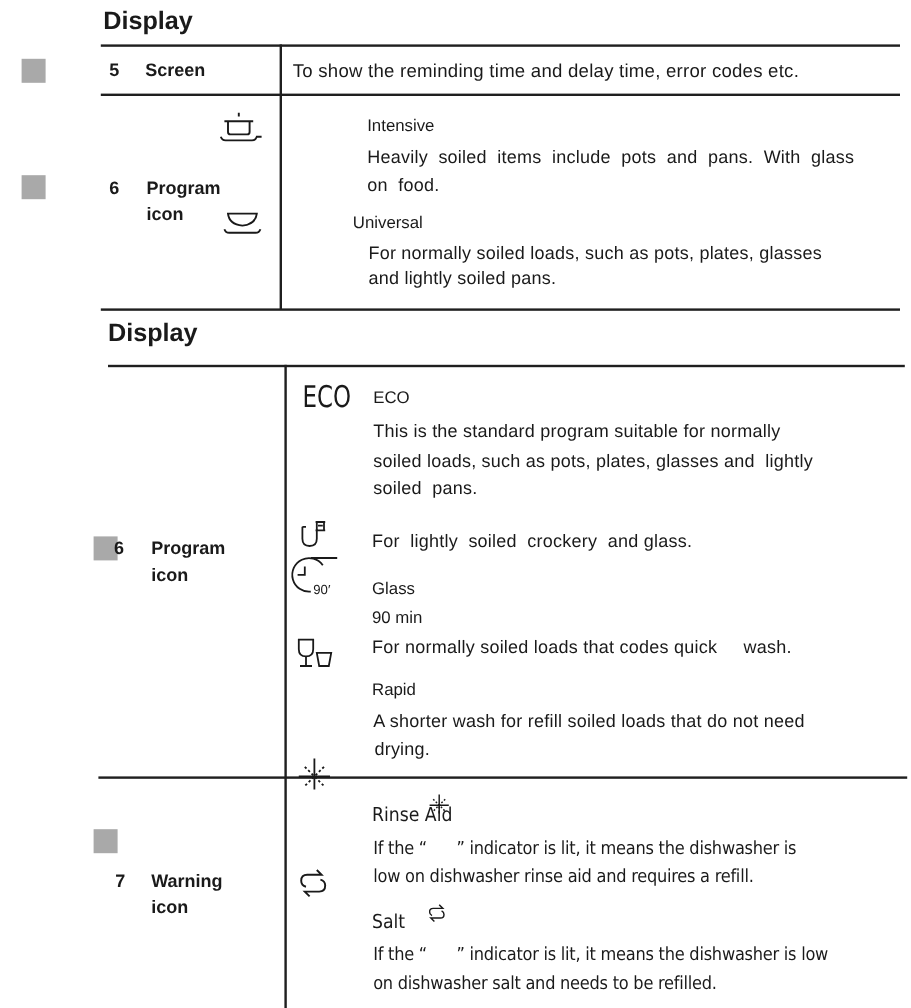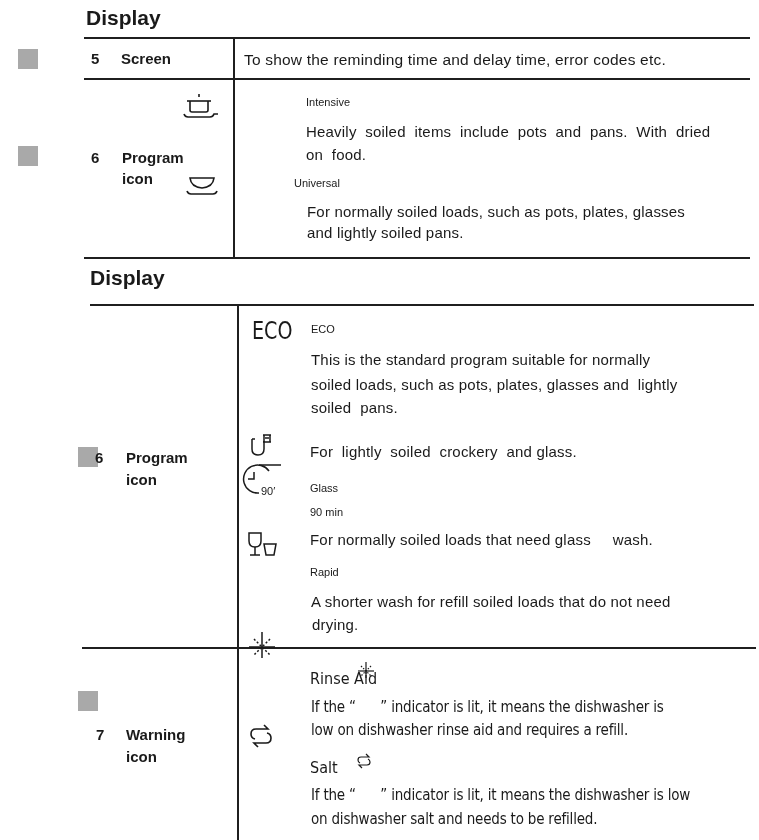--- a/index.html
+++ b/index.html
@@ -5,21 +5,21 @@
   html, body { margin:0; padding:0; background:#ffffff; }
   body { width:759px; height:840px; position:relative; overflow:hidden;
          font-family:"Liberation Sans", "DejaVu Sans", sans-serif; color:#1a1a1a; }
   .abs { position:absolute; }
   .title { font-weight:bold; font-size:21px; color:#1a1a1a; }
   .hline { position:absolute; height:1.5px; background:#1f1f1f; }
   .vline { position:absolute; width:1.5px; background:#1f1f1f; }
   .marker { position:absolute; width:20px; height:20px; background:#a9a9a9; }
   .num { font-weight:bold; font-size:15px; }
   .lbl { font-weight:bold; font-size:15px; line-height:22px; }
-  .ptitle { font-size:11px; }
+  .ptitle { font-size:14px; }
   .pdesc { font-size:15px; line-height:23px; letter-spacing:0.2px; }
   .icon { position:absolute; }
   svg { display:block; }
 </style>
 </head>
 <body>
 
 <div class="abs title" style="left:86px; top:6px;">Display</div>
 
 <div class="hline" style="left:84px; top:37px; width:666px;"></div>
@@ -50,21 +50,21 @@
     </svg>
   </div>
   <div class="icon" style="left:186px; top:174px;">
     <svg width="36" height="24" viewBox="0 0 36 24" fill="none" stroke="#1a1a1a" stroke-width="1.6">
       <path d="M4 4 L28 4 Q27 13 16 14 Q5 13 4 4 Z"></path>
       <path d="M1 17 Q2 20 5 20 L27 20 Q30 20 31 17"></path>
     </svg>
   </div>
 
   <div class="abs ptitle" style="left:306px; top:96px;">Intensive</div>
-  <div class="abs pdesc" style="left:306px; top:120px; white-space:pre;">Heavily  soiled  items  include  pots  and  pans.  With  dried</div>
+  <div class="abs pdesc" style="left:306px; top:120px; white-space:pre;">Heavily  soiled  items  include  pots  and  pans.  With  glass</div>
   <div class="abs pdesc" style="left:306px; top:143px; white-space:pre;">on  food.</div>
 
   <div class="abs ptitle" style="left:294px; top:177px;">Universal</div>
   <div class="abs pdesc" style="left:307px; top:200px;">For normally soiled loads, such as pots, plates, glasses</div>
   <div class="abs pdesc" style="left:307px; top:221px;">and lightly soiled pans.</div>
 </div>
 
 <div class="abs title" style="left:90px; top:266px;">Display</div>
 
 <div class="hline" style="left:90px; top:304px; width:664px;"></div>
@@ -109,21 +109,21 @@
 
   <div class="abs ptitle" style="left:311px; top:323px;">ECO</div>
   <div class="abs pdesc" style="left:311px; top:348px;">This is the standard program suitable for normally</div>
   <div class="abs pdesc" style="left:311px; top:373px; white-space:pre;">soiled loads, such as pots, plates, glasses and  lightly</div>
   <div class="abs pdesc" style="left:311px; top:396px; white-space:pre;">soiled  pans.</div>
 
   <div class="abs ptitle" style="left:310px; top:439px;margin-top:43px;">Glass</div>
   <div class="abs pdesc" style="left:310px; top:440px; white-space:pre;">For  lightly  soiled  crockery  and glass.</div>
 
   <div class="abs ptitle" style="left:310px; top:506px;">90 min</div>
-  <div class="abs pdesc" style="left:310px; top:528px; white-space:pre;">For normally soiled loads that need glass     wash.</div>
+  <div class="abs pdesc" style="left:310px; top:528px; white-space:pre;">For normally soiled loads that codes quick     wash.</div>
 
   <div class="abs ptitle" style="left:310px; top:566px;">Rapid</div>
   <div class="abs pdesc" style="left:311px; top:590px;">A shorter wash for refill soiled loads that do not need</div>
   <div class="abs pdesc" style="left:312px; top:613px;">drying.</div>
 
   <div class="icon" style="left:247px; top:630px;">
     <svg width="30" height="30" viewBox="0 0 30 30" fill="none" stroke="#1a1a1a" stroke-width="1.5">
       <line x1="15" y1="2" x2="15" y2="28"></line>
       <line x1="2" y1="17" x2="28" y2="17"></line>
       <line x1="7" y1="9" x2="23" y2="25" stroke-dasharray="2 2"></line>

